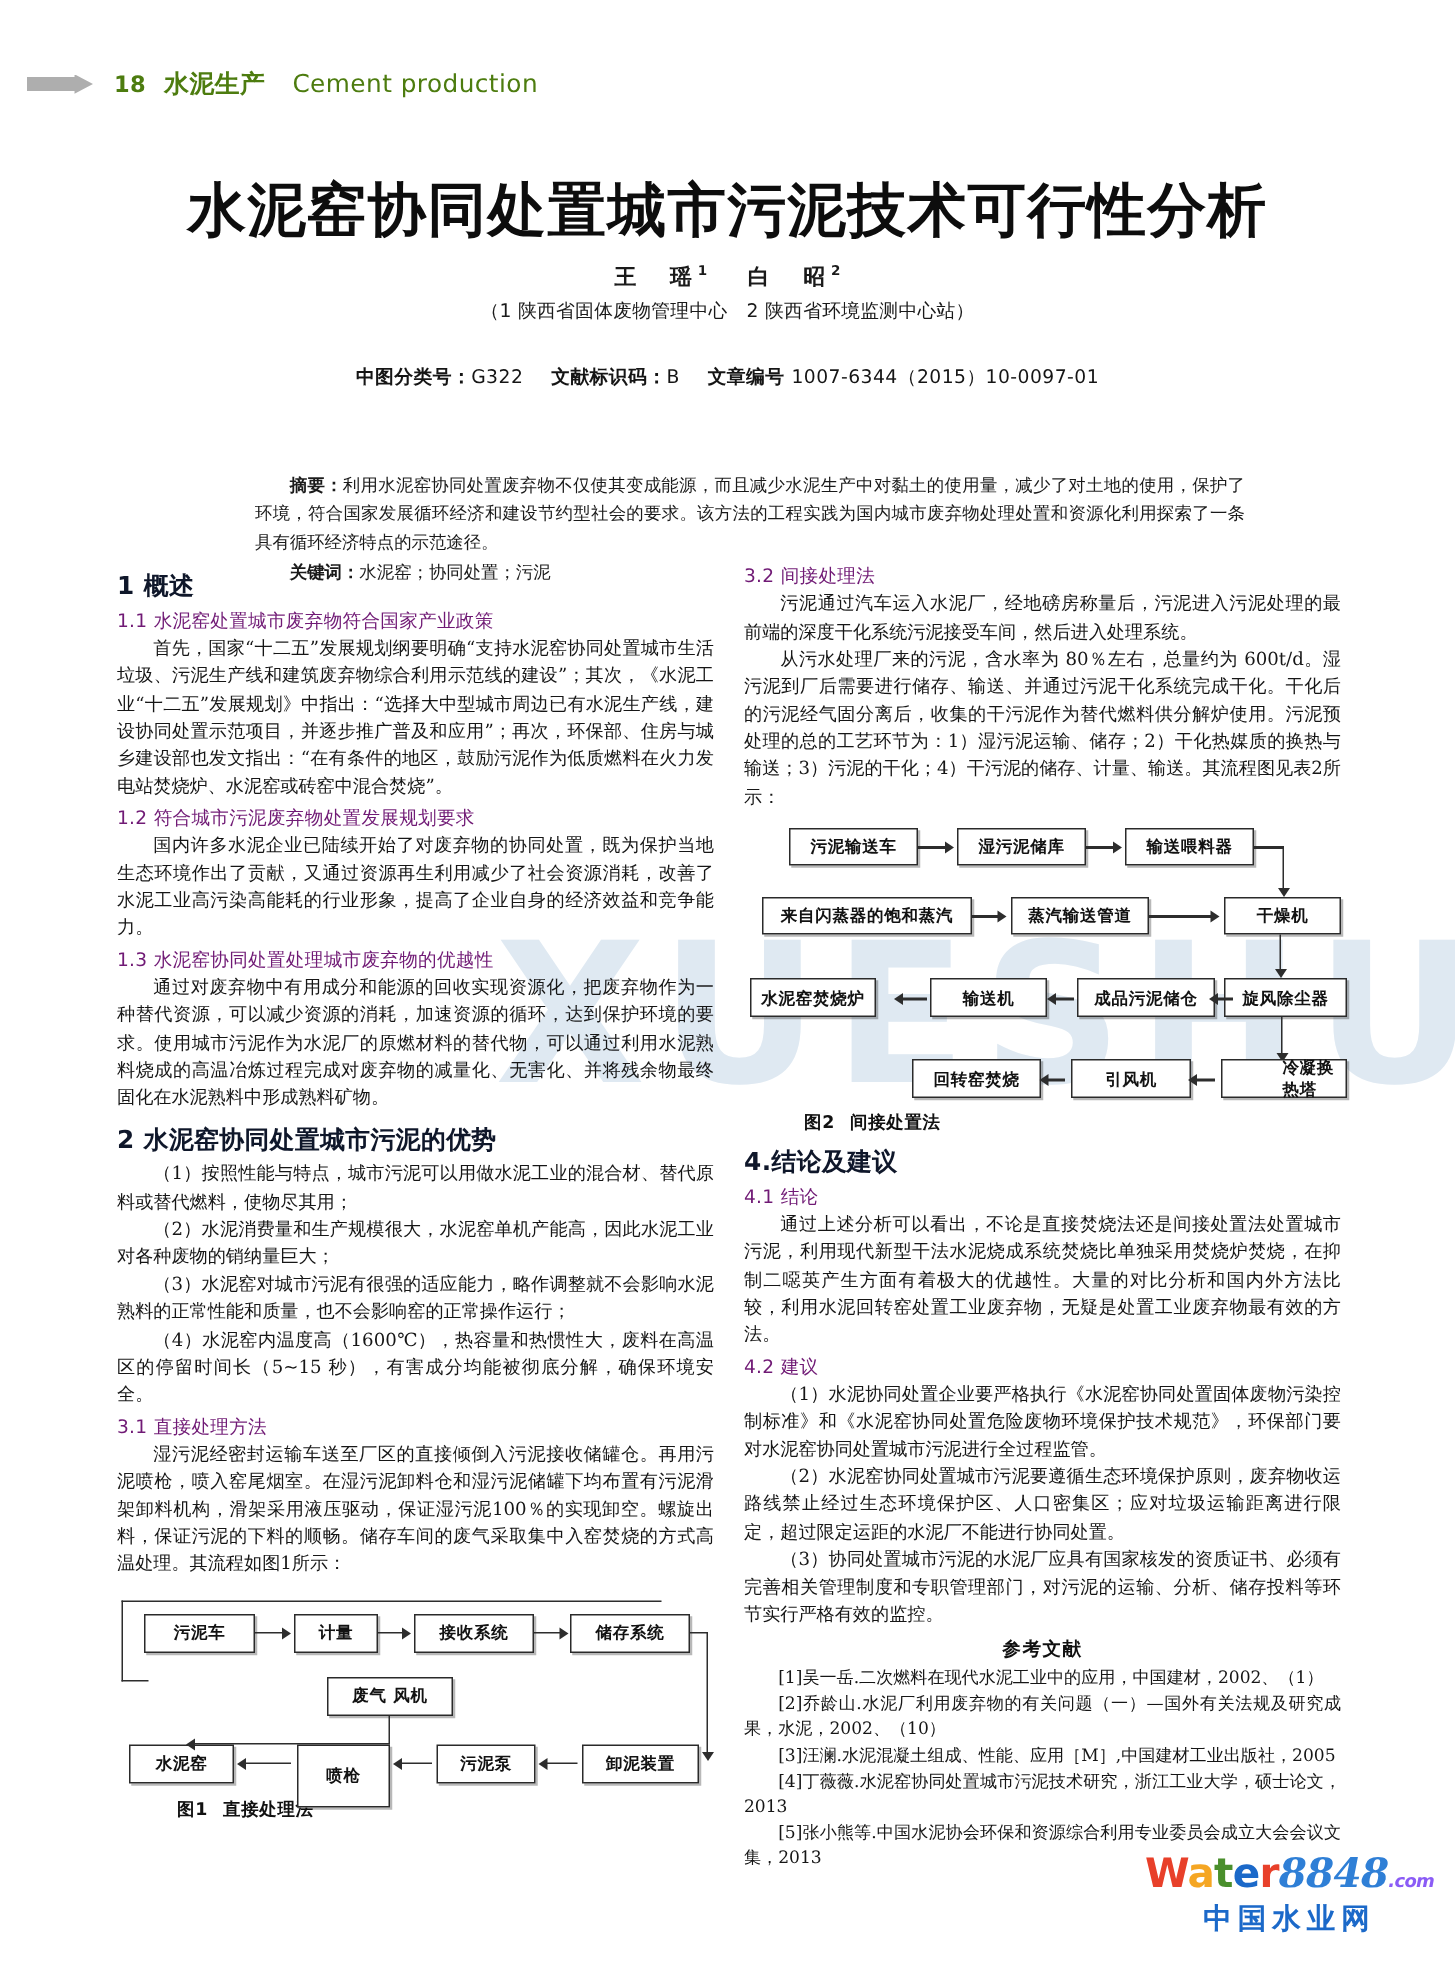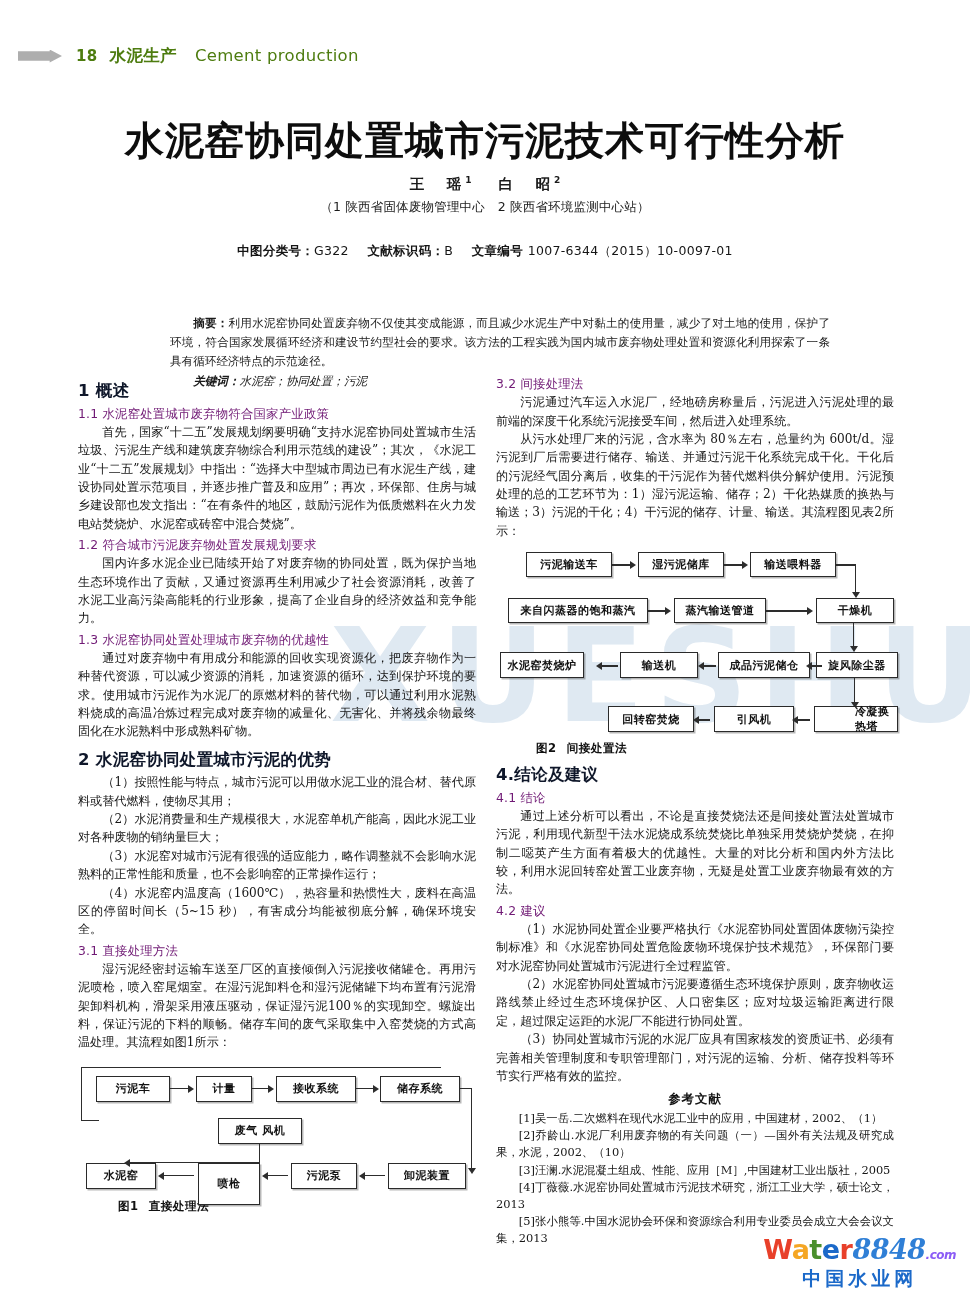--- a/index.html
+++ b/index.html
@@ -56,21 +56,21 @@
 
   
   .abstract {
     position: absolute; left: 170px; top: 270px; width: 660px;
     font-size: 11.6px; line-height: 1.62; text-align: justify;
     color: #1a1a1a; font-family: "DejaVu Serif", "Liberation Serif", serif; margin-top: 44px;
   }
   .abstract p { margin: 0 0 2px 0; text-indent: 0; }
   .abstract .lbl { font-weight: 700; }
   .abstract .p-body { text-indent: 2em; }
-  .kw { margin-top: 3px; font-style: italic; }
+  .kw { margin-top: 3px; }
 
   
   .columns {
     position: absolute; left: 0; top: 372px; width: 970px; height: 800px;
   }
   .col { position: absolute; top: 0; width: 398px; }
   .col-left  { left: 78px; }
   .col-right { left: 496px; }
 
   h2.sec {

